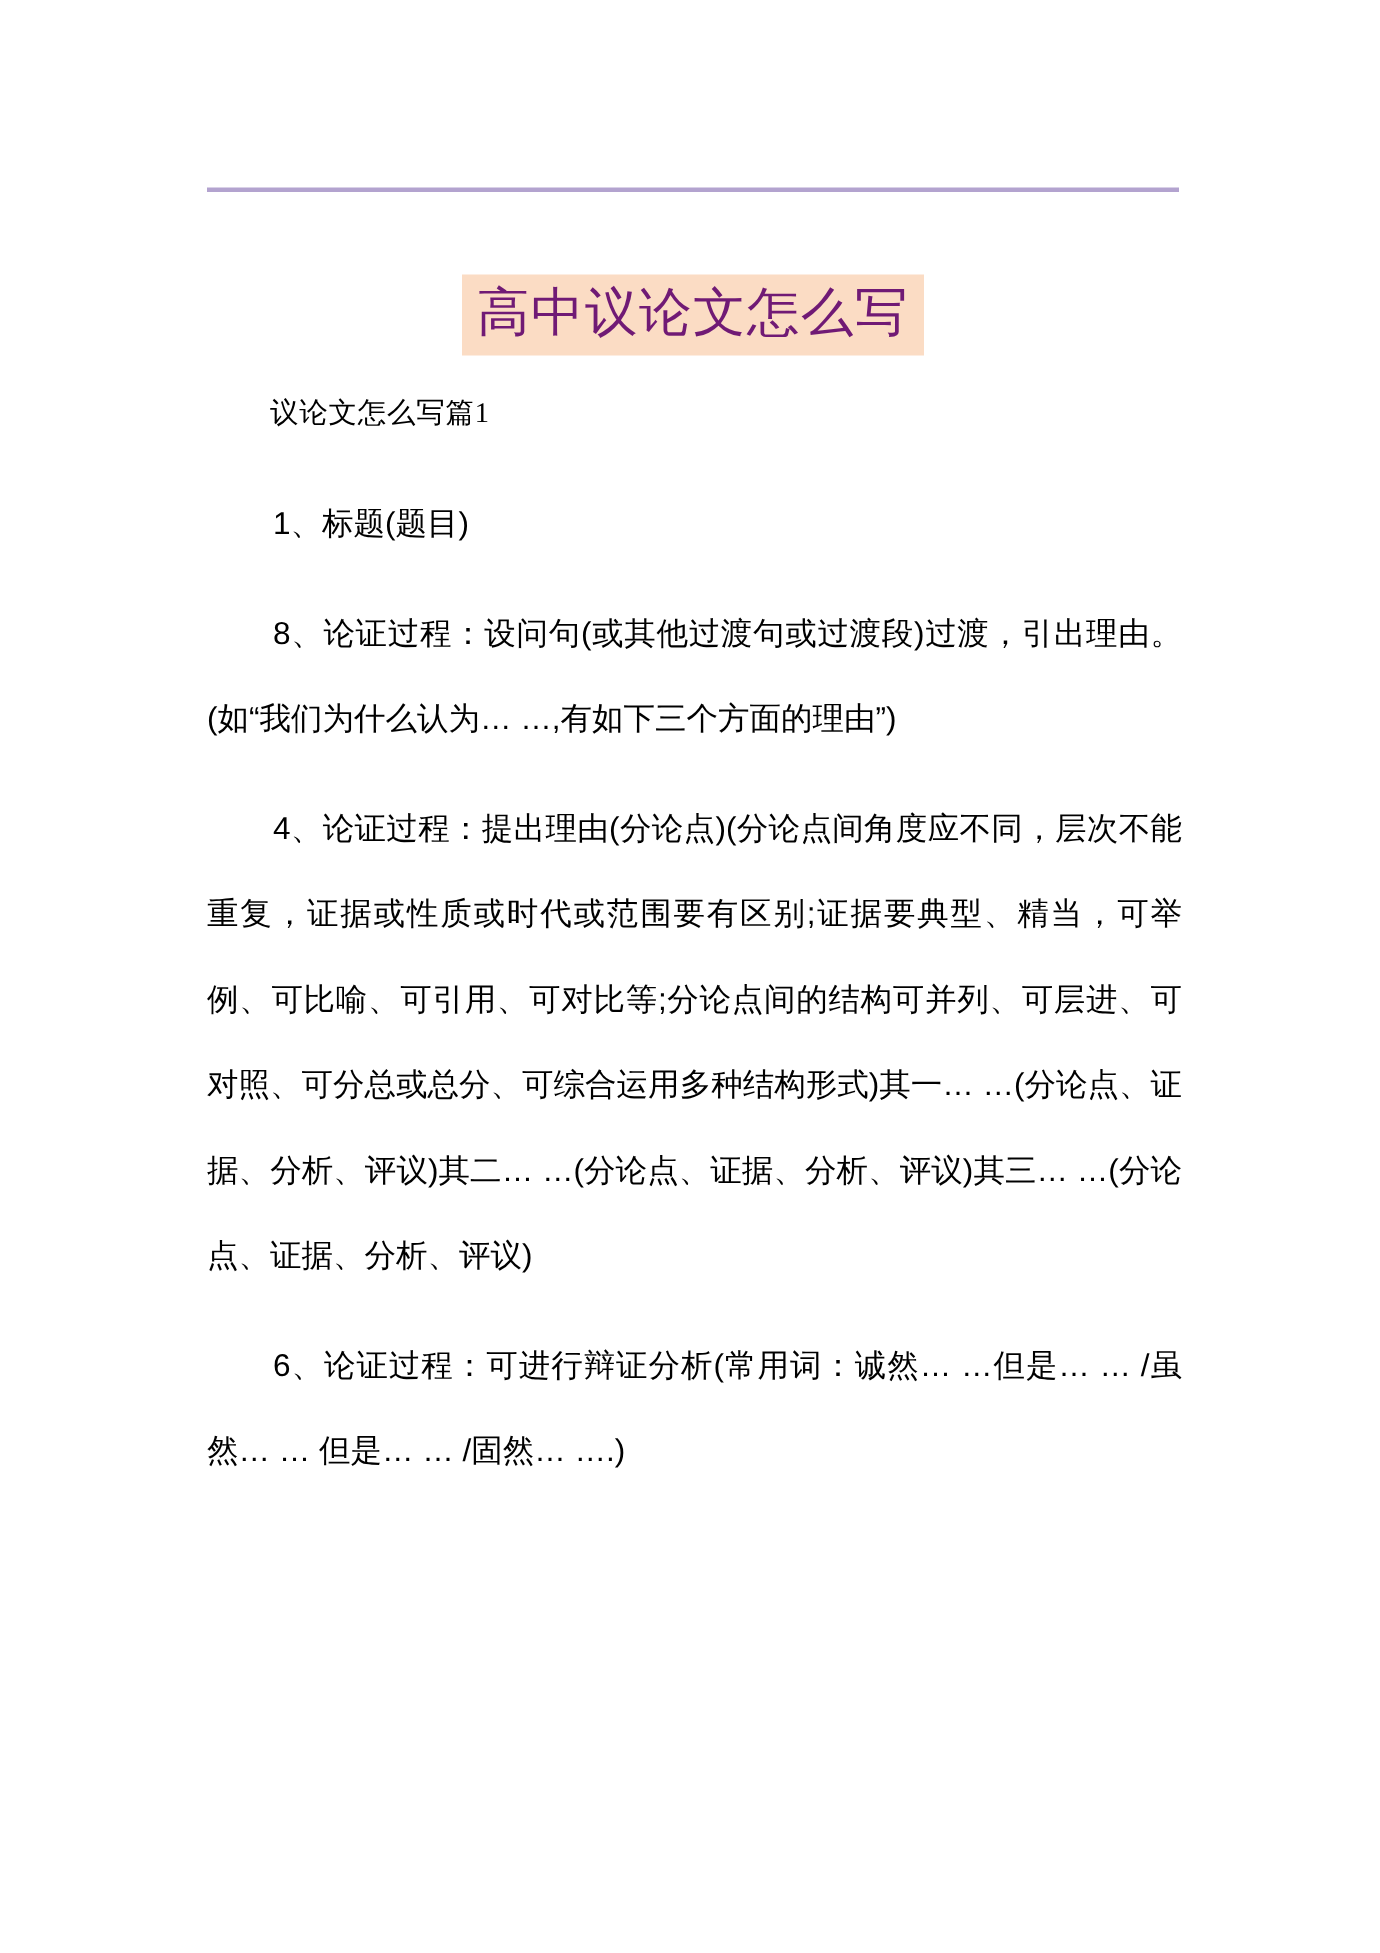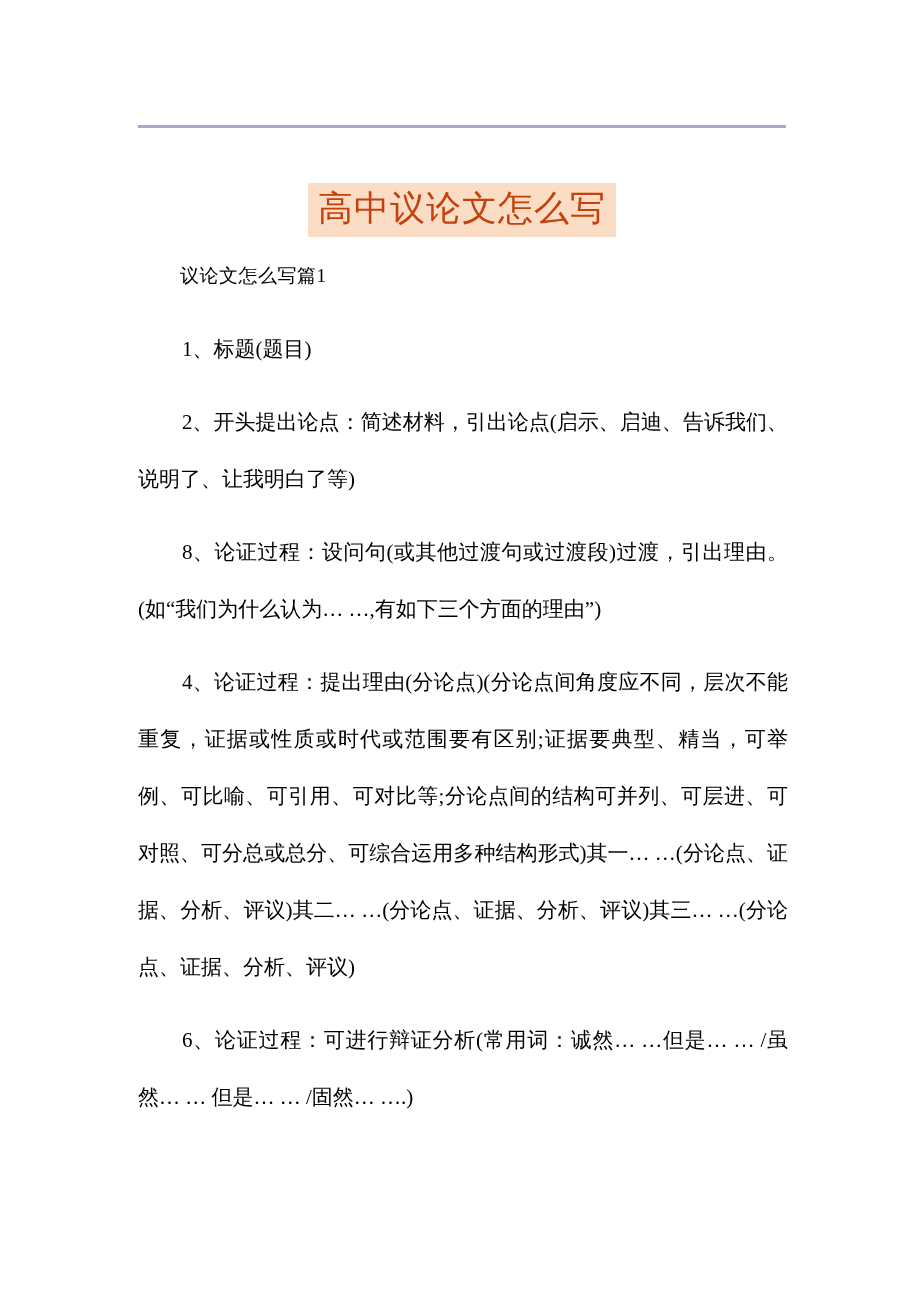--- a/index.html
+++ b/index.html
@@ -41,21 +41,21 @@
   .doc-title-wrap {
     position: absolute;
     left: 138px;
     top: 160px;
     width: 648px;
     text-align: center;
   }
   .doc-title {
     display: inline-block;
     background: #fbdcc4;
-    color: #c2410c;
+    color: #701a75;
     font-size: 35px;
     line-height: 1.32;
     font-weight: normal;
     letter-spacing: 1px;
     padding: 3px 10px 4px 10px;
     font-family: "Liberation Serif", "DejaVu Serif", serif;
     white-space: nowrap;
   }
 
   
@@ -77,42 +77,41 @@
   }
 
   p.para {
     font-size: 21px;
     line-height: 57px;
     text-indent: 44px;
     margin: 0 0 16px 0;
     letter-spacing: 0px;
     text-align: justify;
     text-justify: inter-ideograph;
-    font-family: Liberation Serif, serif;
+    font-family: Liberation Sans, sans-serif;
   }
   p.para:last-child { margin-bottom: 0; }
 </style>
 </head>
 <body>
 
 <div class="page">
 
   <hr class="top-rule">
 
   <div class="doc-title-wrap">
     <h1 class="doc-title">高中议论文怎么写</h1>
   </div>
 
   <div class="body-block">
 
     <div class="subtitle">议论文怎么写篇1</div>
 
     <p class="para">1、标题(题目)</p>
 
-    <p class="para">2、开头提出论点：简述材料，引出论点(启示、启迪、告诉我们、说明了、让我明白了等)</p>
 
     <p class="para">8、论证过程：设问句(或其他过渡句或过渡段)过渡，引出理由。(如“我们为什么认为… …,有如下三个方面的理由”)</p>
 
     <p class="para">4、论证过程：提出理由(分论点)(分论点间角度应不同，层次不能重复，证据或性质或时代或范围要有区别;证据要典型、精当，可举例、可比喻、可引用、可对比等;分论点间的结构可并列、可层进、可对照、可分总或总分、可综合运用多种结构形式)其一… …(分论点、证据、分析、评议)其二… …(分论点、证据、分析、评议)其三… …(分论点、证据、分析、评议)</p>
 
     <p class="para">6、论证过程：可进行辩证分析(常用词：诚然… …但是… … /虽然… … 但是… … /固然… ….)</p>
 
 
   </div>
 

